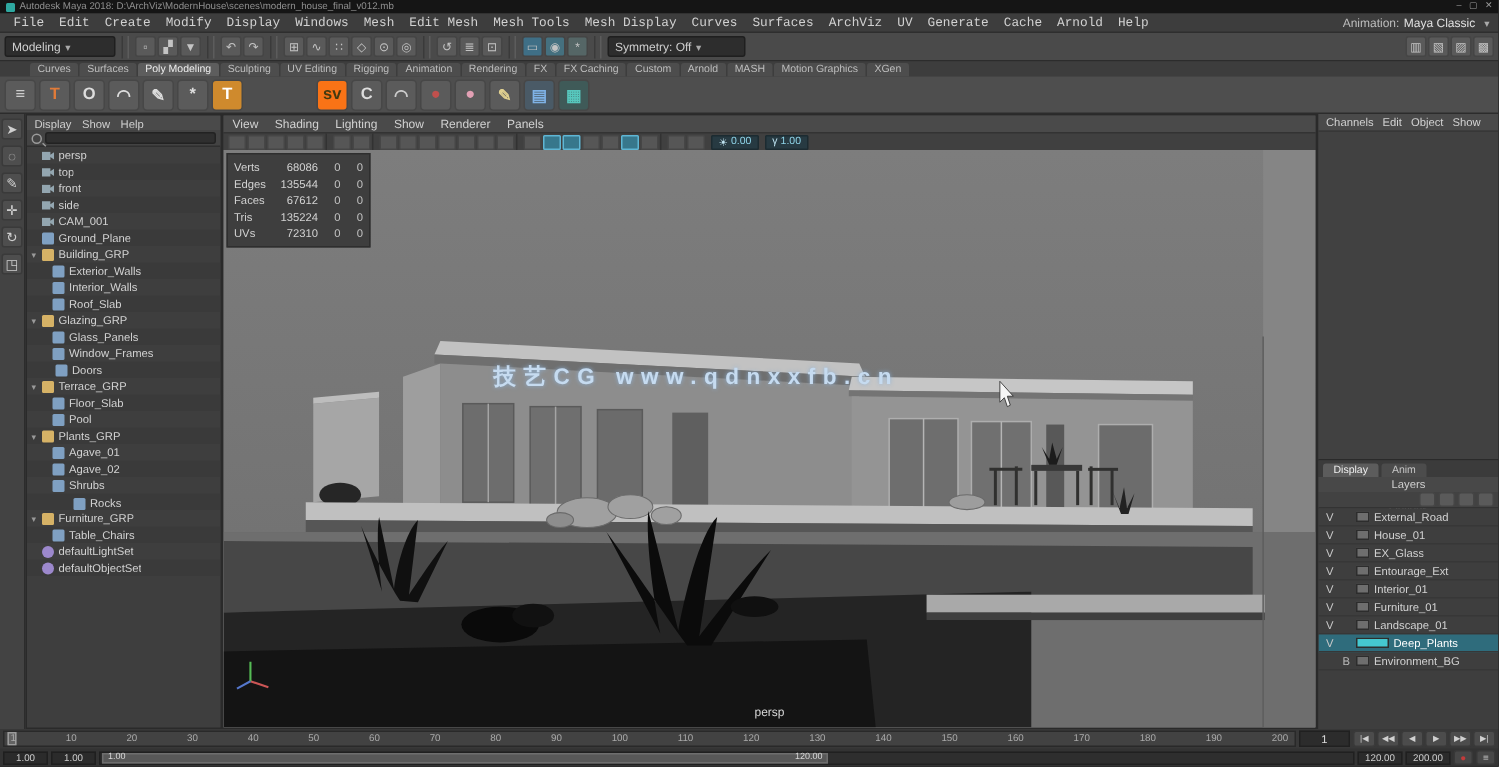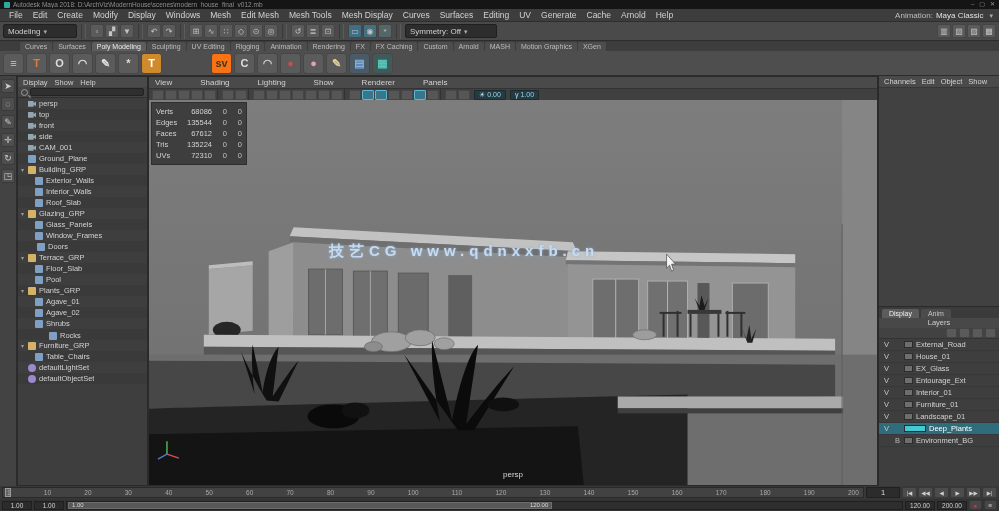--- a/index.html
+++ b/index.html
@@ -17,21 +17,21 @@
     font-size:6.5px; color:#8f8f8f; white-space:nowrap; overflow:hidden; }
   .tb-left { display:flex; align-items:center; gap:3px; overflow:hidden; }
   .tb-logo { width:6px; height:6px; background:#2ea8a0; border-radius:1px; flex:none; }
   .tb-controls { display:flex; gap:5px; }
   .tb-btn { color:#9a9a9a; font-size:6px; line-height:9px; }
 
   
   .menubar { position:absolute; left:0; top:9px; width:100%; height:13px; background:#3d3d3d;
     border-bottom:1px solid #2e2e2e; display:flex; align-items:center; padding:0 4px; }
   .mb-items { display:flex; }
-  .menu-item { padding:0 5px; font-size:8.5px; color:#d2d2d2; line-height:13px; }
+  .menu-item { padding:0 5px; font-size:8.5px; color:#d2d2d2; line-height:13px;font-family:Liberation Mono, monospace; }
   .mb-right { margin-left:auto; display:flex; align-items:center; gap:3px; font-size:8px; color:#bdbdbd; padding-right:2px; }
   .mb-ws { color:#e0e0e0; }
 
   
   .statusline { position:absolute; left:0; top:22px; width:100%; height:19px; background:#4a4a4a;
     border-bottom:1px solid #2c2c2c; display:flex; align-items:center; padding:0 3px; gap:2px; }
   .ms-dropdown { height:14px; background:#2d2d2d; border:1px solid #1f1f1f; border-radius:2px;
     font-size:8px; color:#cfcfcf; display:flex; align-items:center; justify-content:flex-start;
     padding:0 4px; width:74px; flex:none; }
   .ms-dropdown.wide { width:92px; }
@@ -76,21 +76,21 @@
   .ol-arrow { width:7px; font-size:6px; color:#9a9a9a; flex:none; }
   .oi { width:8px; height:8px; margin-right:3px; border-radius:1px; background:#888; flex:none; }
   .oi-camera { background:#93a6b0; clip-path:polygon(0 20%,70% 20%,70% 45%,100% 25%,100% 85%,70% 65%,70% 90%,0 90%); }
   .oi-mesh { background:#7fa0c2; }
   .oi-group { background:#d6b266; }
   .oi-set { background:#9c88cc; border-radius:50%; }
   .ol-label { overflow:hidden; text-overflow:ellipsis; }
 
   
   .viewport { position:absolute; left:148px; top:76px; width:730px; bottom:25px; border:1px solid #2a2a2a; }
-  .vp-menus { height:11px; background:#4a4a4a; display:flex; gap:28px; align-items:center; padding:0 6px;
+  .vp-menus { height:11px; background:#4a4a4a; display:flex; gap:11px; align-items:center; padding:0 6px;
     font-size:8px; color:#d2d2d2; }
   .vp-toolbar { height:12px; background:#404040; border-top:1px solid #333; display:flex; align-items:center;
     gap:1px; padding:0 3px; }
   .vp-icons { display:flex; gap:1px; align-items:center; }
   .vp-icon { width:12px; height:10px; background:#565656; border:1px solid #464646; border-radius:1px; flex:none; }
   .vp-icon.active { background:#37778c; border-color:#5fb6d4; }
   .vp-icon.sep { width:4px; height:11px; background:transparent; border:none; border-left:1px solid #323232; border-radius:0; }
   .vp-eg { height:10px; background:#273a42; border:1px solid #1c2b31; color:#8fd4e8; font-size:7px;
     display:flex; align-items:center; gap:2px; padding:0 4px; margin-left:3px; border-radius:1px; }
   .eg-ic { font-size:7px; color:#bfe4f2; }
@@ -179,21 +179,21 @@
         <span class="menu-item">Create</span>
         <span class="menu-item">Modify</span>
         <span class="menu-item">Display</span>
         <span class="menu-item">Windows</span>
         <span class="menu-item">Mesh</span>
         <span class="menu-item">Edit Mesh</span>
         <span class="menu-item">Mesh Tools</span>
         <span class="menu-item">Mesh Display</span>
         <span class="menu-item">Curves</span>
         <span class="menu-item">Surfaces</span>
-        <span class="menu-item">Editing</span>
+        <span class="menu-item">ArchViz</span>
         <span class="menu-item">UV</span>
         <span class="menu-item">Generate</span>
         <span class="menu-item">Cache</span>
         <span class="menu-item">Arnold</span>
         <span class="menu-item">Help</span>
       </div>
     <div class="mb-right">
       <span>Animation:</span>
       <span class="mb-ws">Maya Classic</span>
       <span class="caret"></span>

